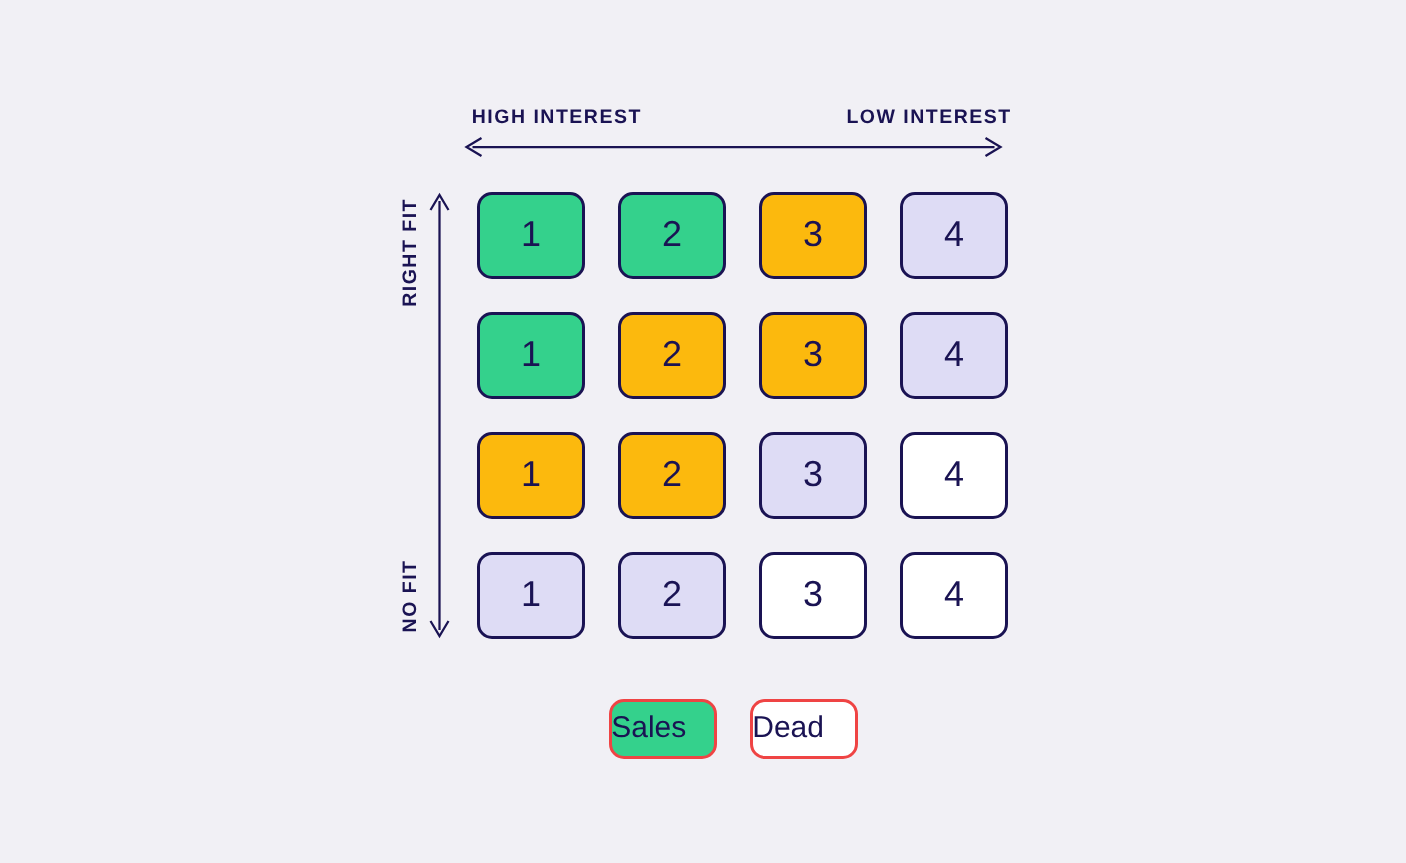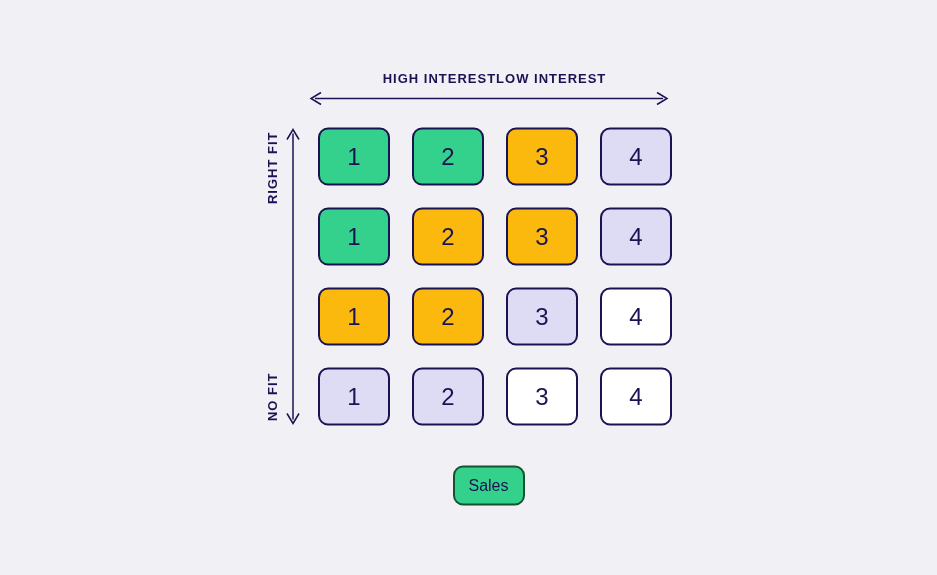--- a/index.html
+++ b/index.html
@@ -13,21 +13,21 @@
     position: absolute;
     left: 50%;
     top: 50%;
     transform: translate(-50%, -50%);
     display: flex;
     flex-direction: column;
     align-items: center;
   }
   .top-axis-labels {
     display: flex;
-    justify-content: center;
+    justify-content: space-between;
     width: 360px;
     margin-left: 52px;
     font-size: 13px;
     font-weight: 800;
     letter-spacing: 1px;
     color: #1a1353;
   }
   .h-arrow-wrap {
     width: 360px;
     margin-left: 40px;
@@ -94,26 +94,25 @@
   .legend {
     display: flex;
     flex-direction: row;
     gap: 22px;
     margin-top: 40px;
     margin-left: 40px;
   }
   .legend-item {
     width: 72px;
     height: 40px;
-    border: 2px solid #14532d;
+    border: 2px solid #ef4444;
     border-radius: 10px;
     display: flex;
     align-items: center;
-    justify-content: center;
-    font-size: 16px;
+    font-size: 20px;
     color: #1a1353;
   }
 </style>
 </head>
 <body>
 
 <div class="frame">
 
   <div class="top-axis-labels">
     <span>HIGH INTEREST</span>
@@ -202,15 +201,18 @@
           </div>
       </div>
     </div>
 
   </div>
 
   <div class="legend">
     <div class="legend-item cat-sales">
         <span>Sales</span>
       </div>
+    <div class="legend-item cat-dead">
+        <span>Dead</span>
+      </div>
   </div>
 
 </div>
 
 </body></html>

